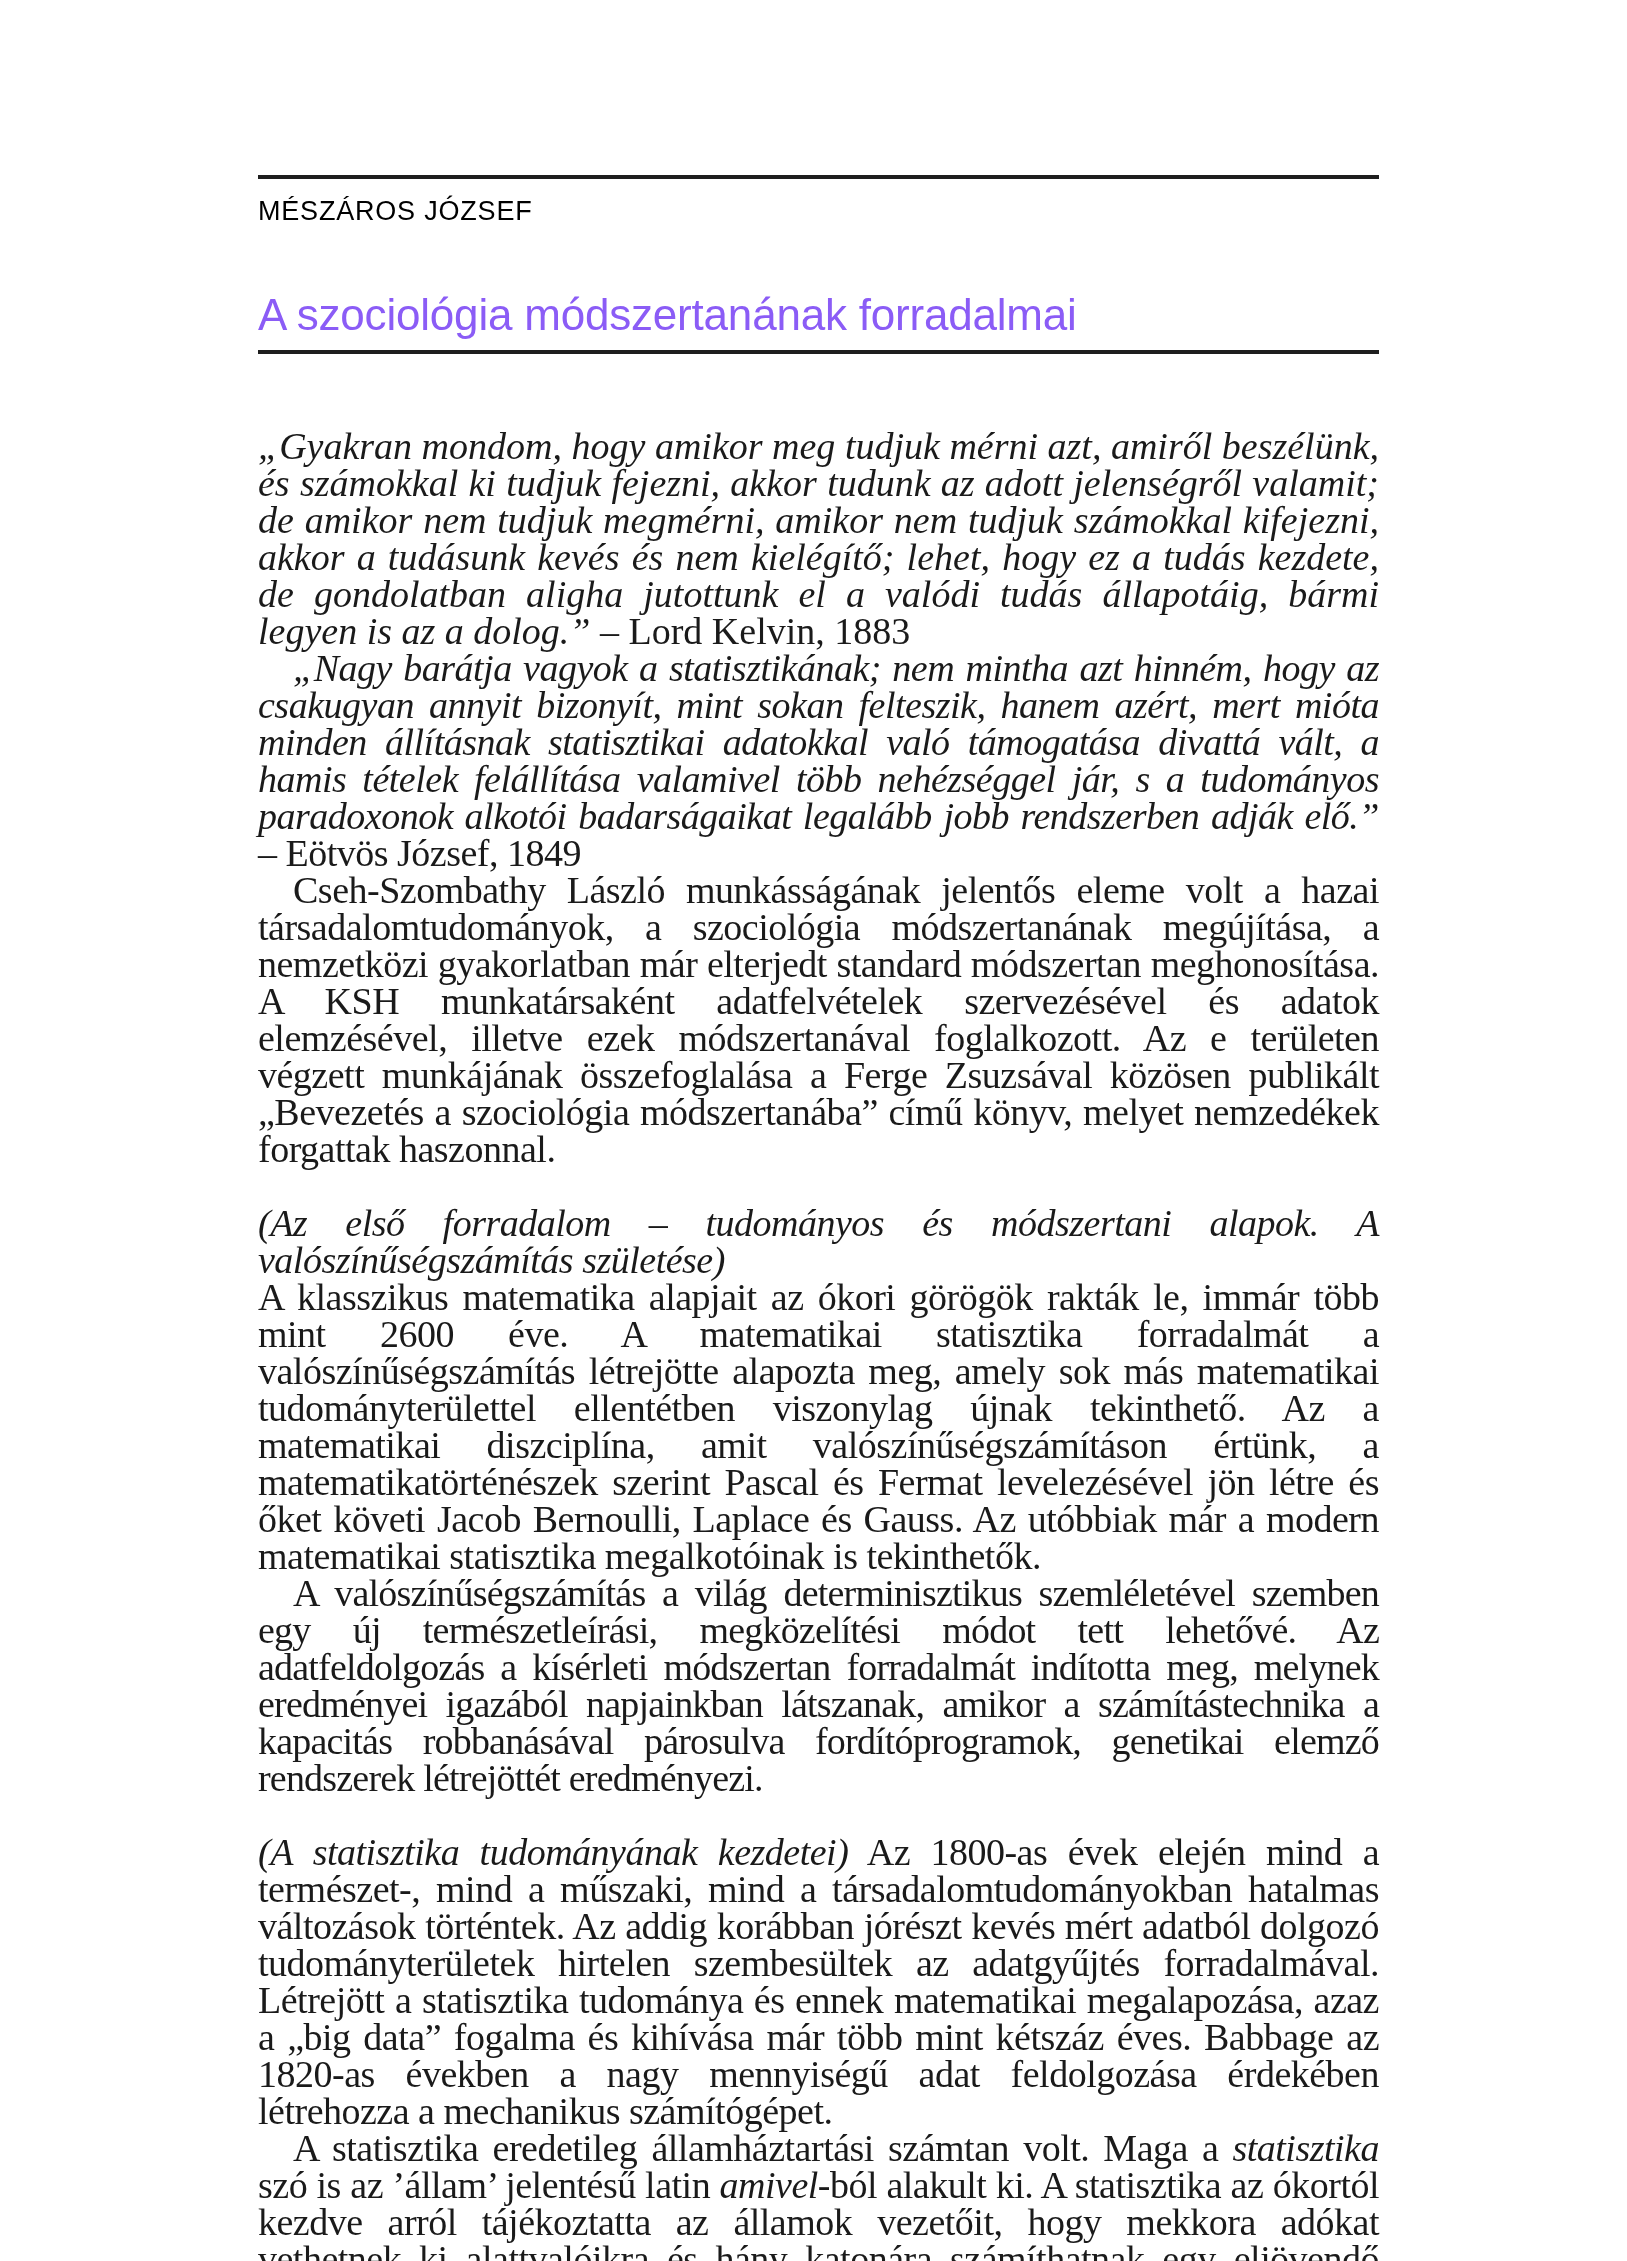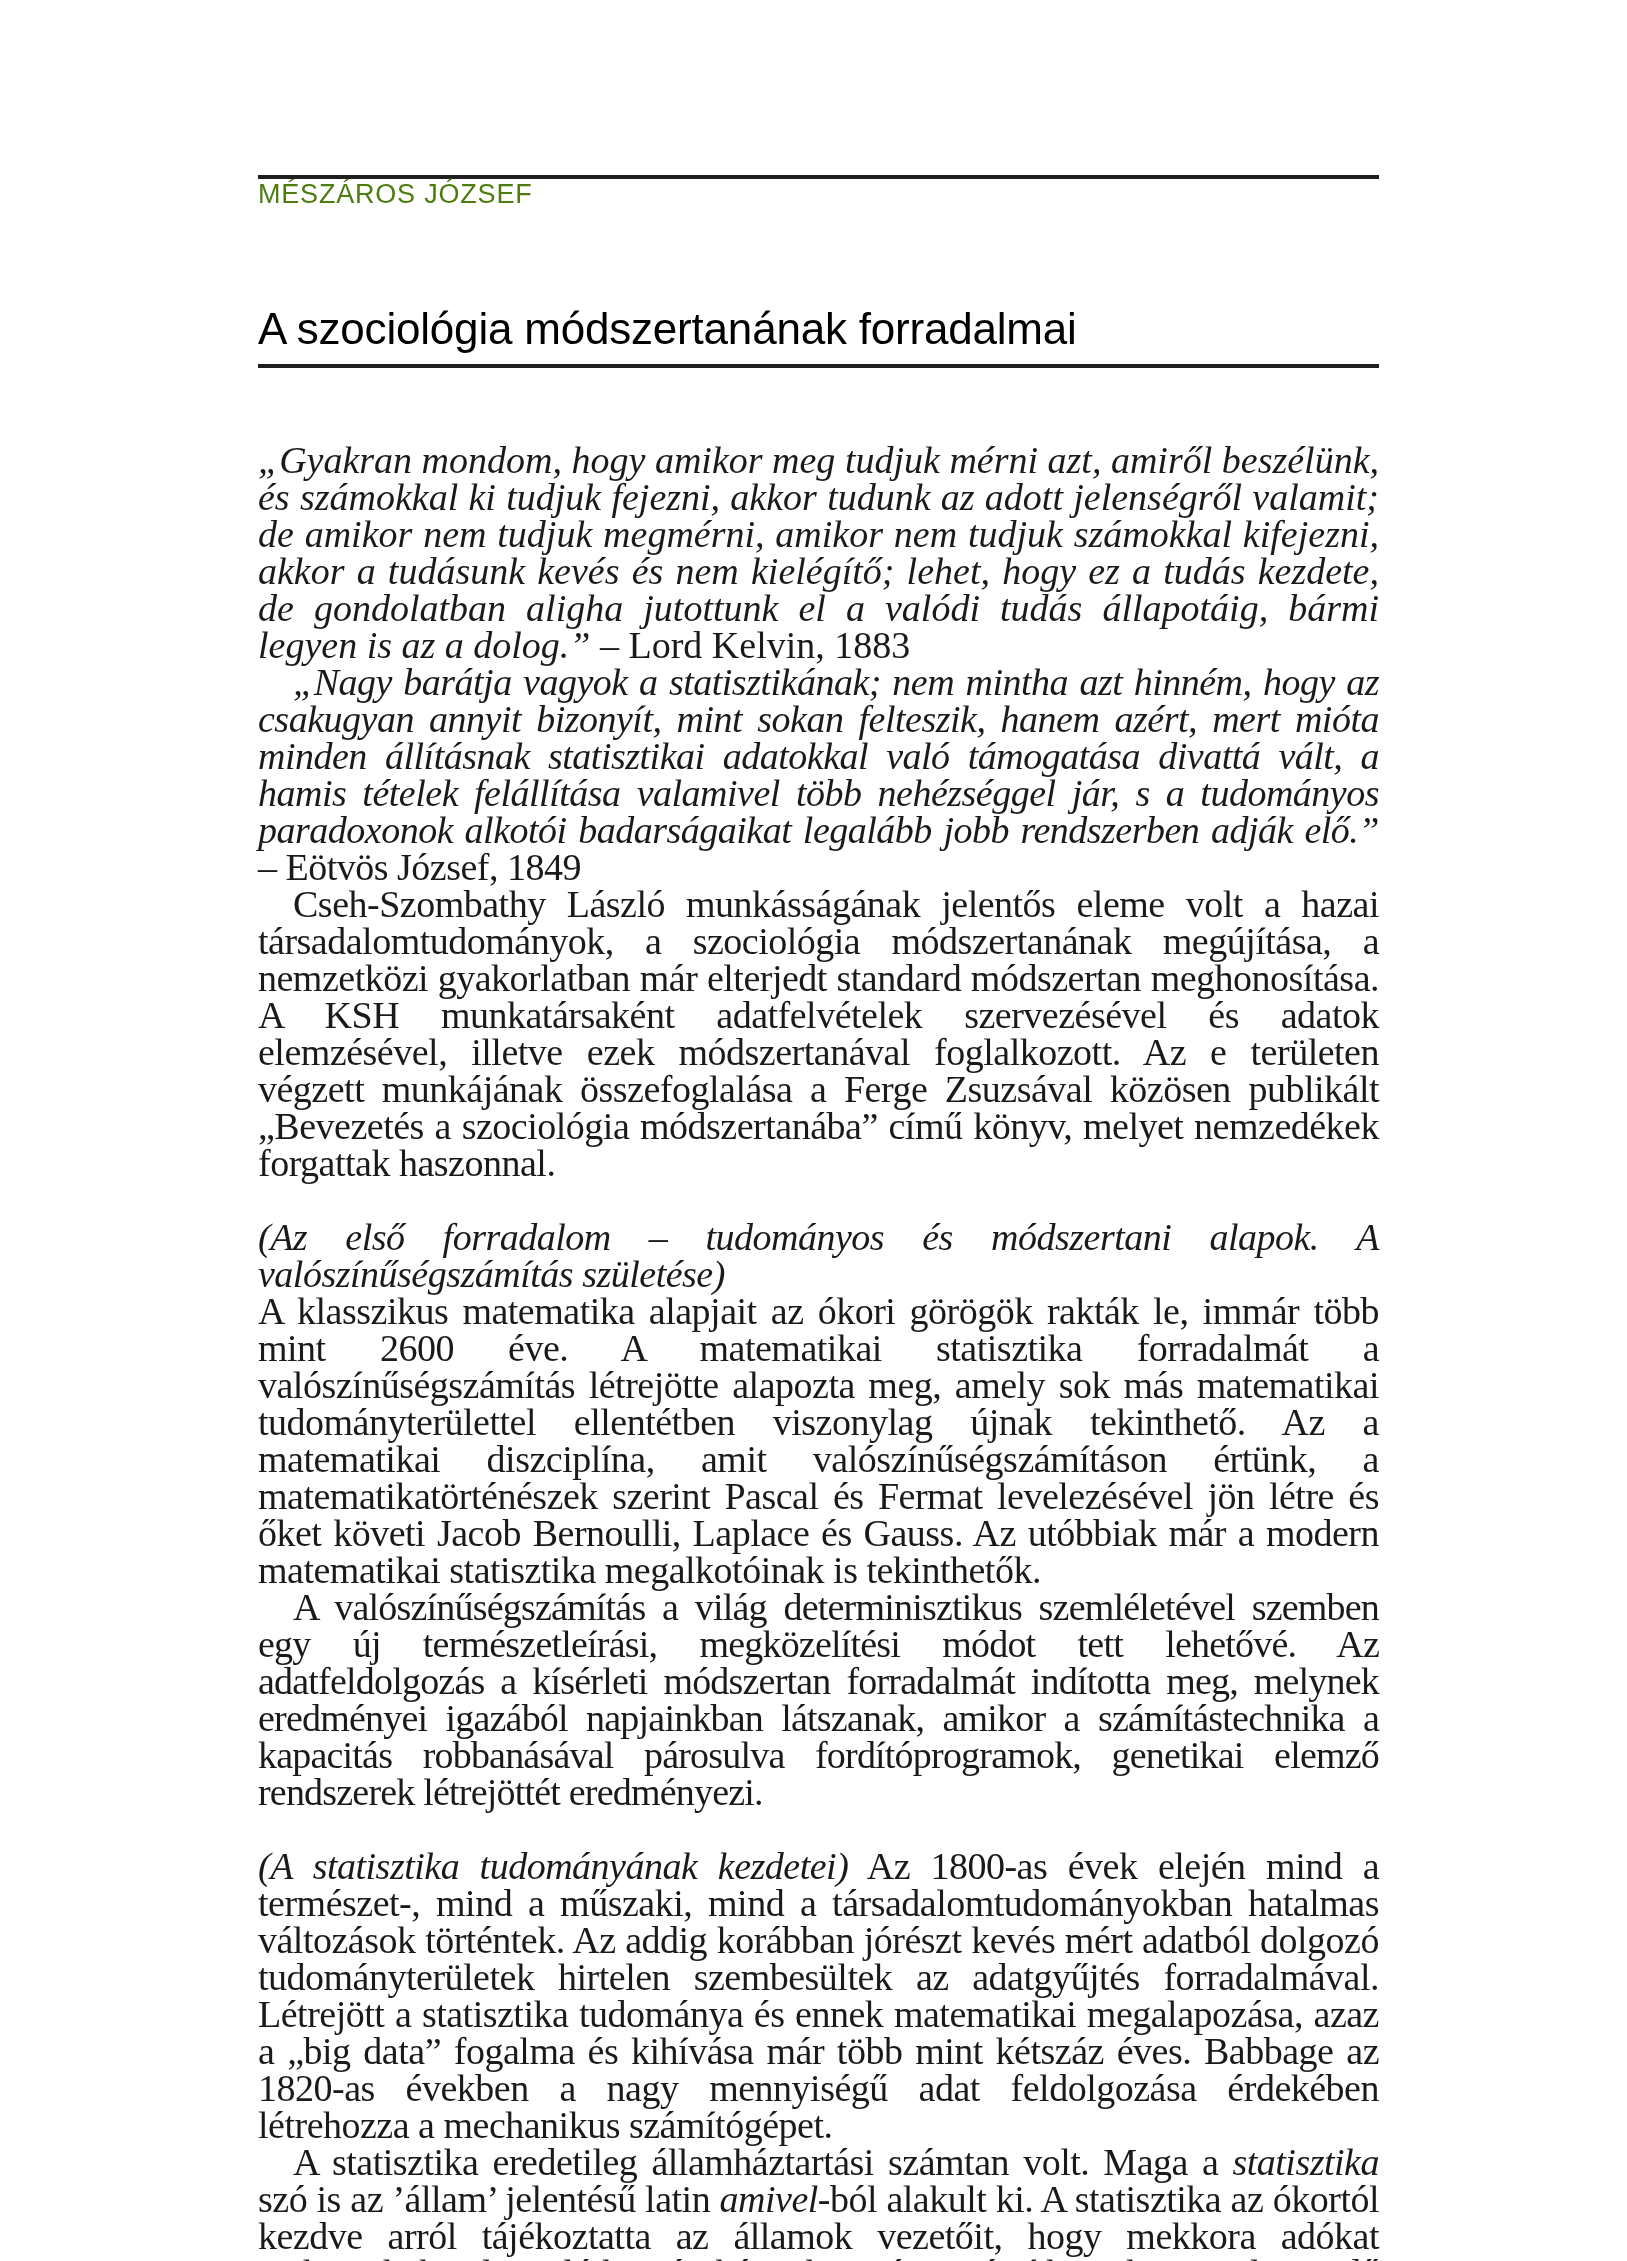--- a/index.html
+++ b/index.html
@@ -1,20 +1,20 @@
 <!DOCTYPE html>
 <html style="font-size:12.3px"><head>
 <meta charset="utf-8">
 <style>
   html, body { margin: 0; padding: 0; background: #ffffff; }
   body { width: 1628px; height: 2261px; position: relative; overflow: hidden; color: #1a1a1a; }
   .page { position: absolute; left: 258px; top: 175px; width: 1121px; }
   .rule { height: 3.8px; background: #1e1e1e; width: 100%; }
-  .author { font-family: "Liberation Sans", sans-serif; font-size: 27px; letter-spacing: 0.8px; line-height: 31px; color: #4d7c0f; }
-  .title { font-family: "Liberation Sans", sans-serif; font-size: 44px; line-height: 51px; margin-top: 93px; margin-bottom: 10.7px; color: #000000; letter-spacing: -0.2px; }
+  .author { font-family: "Liberation Sans", sans-serif; font-size: 27px; letter-spacing: 0.8px; margin-top: 17px; line-height: 31px; color: #000000; }
+  .title { font-family: "Liberation Sans", sans-serif; font-size: 44px; line-height: 51px; margin-top: 62px; margin-bottom: 10.7px; color: #8b5cf6; letter-spacing: -0.2px; }
   .body { font-family: "Liberation Serif", serif; font-size: 38px; line-height: 37px; text-align: justify; hyphens: manual; color: #1a1a1a; }
   .body p { margin: 0; }
   .quotes { margin-top: 74px; }
   .quote { font-style: italic; }
   .quote .src { font-style: normal; }
   .indent { text-indent: 35px; }
   .section-gap { margin-top: 37px !important; }
   .section-head { font-style: italic; }
   em { }
   .cond { letter-spacing: -0.5px; }

